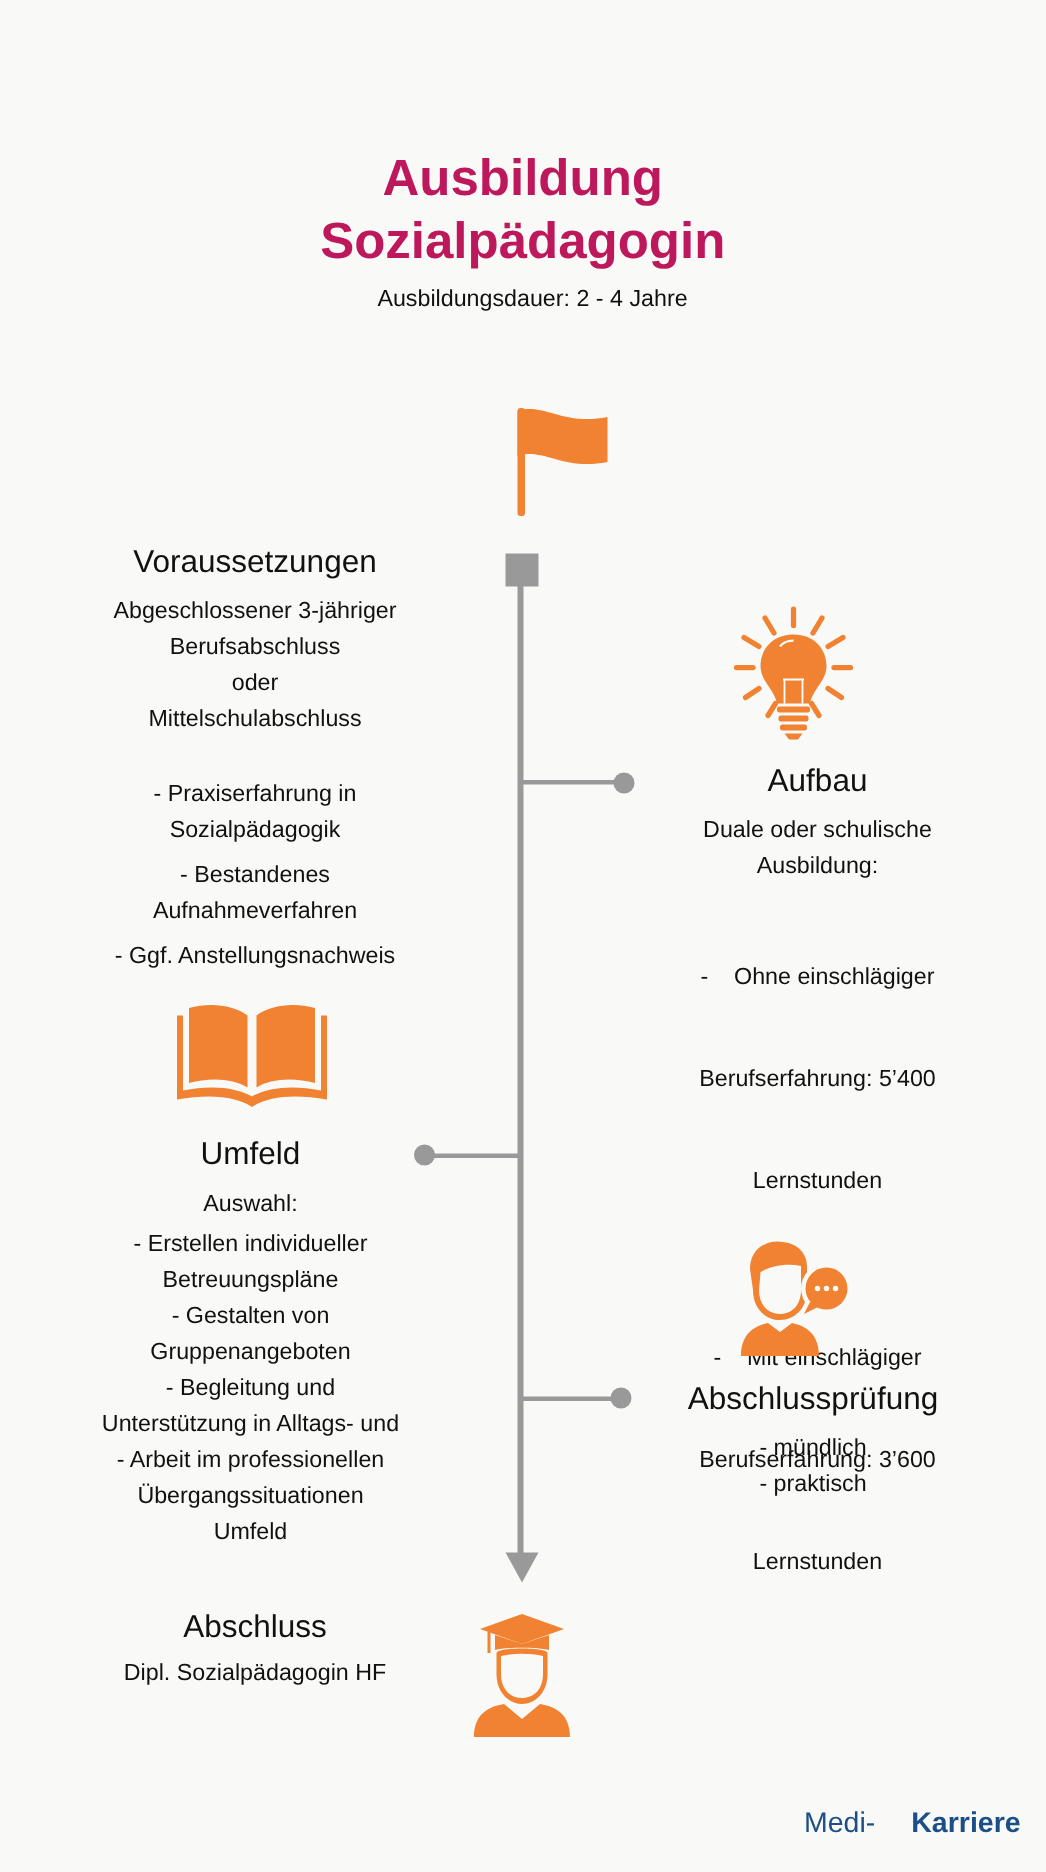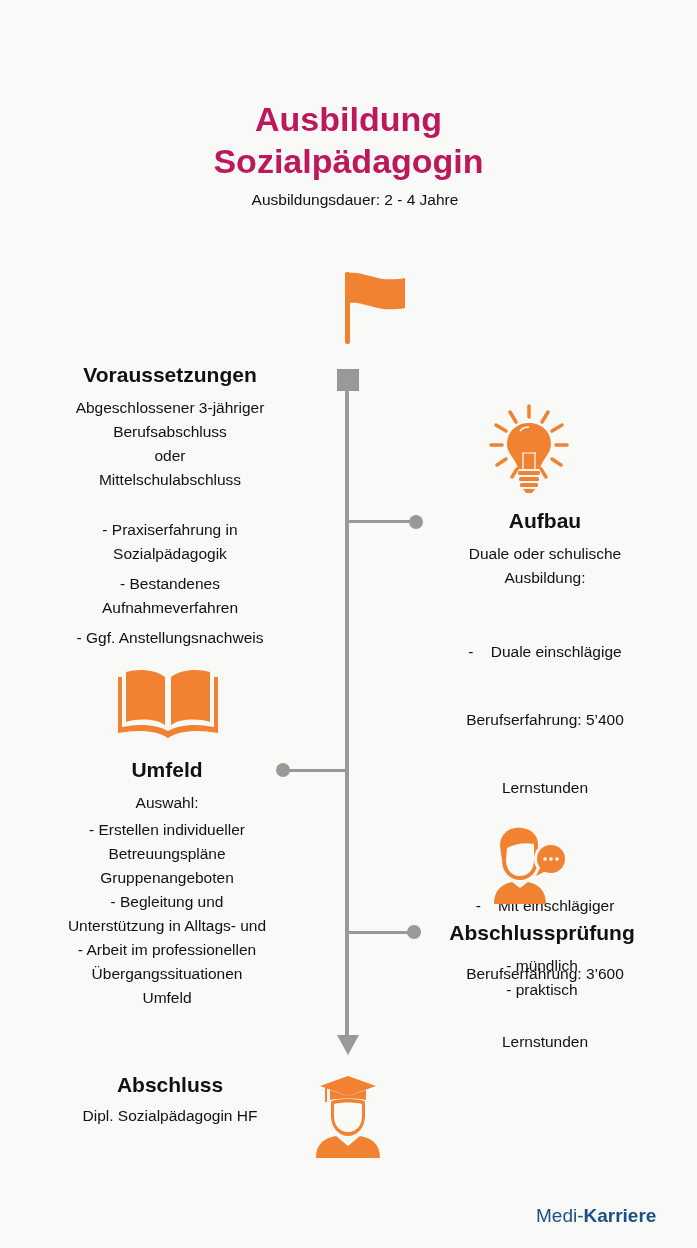--- a/index.html
+++ b/index.html
@@ -15,21 +15,21 @@
   .center { text-align: center; }
   .title {
     left: 0; width: 697px; top: 98px;
     font-size: 34px; font-weight: bold; line-height: 42px; color: #be185d;
   }
   .subtitle {
     left: 0; width: 710px; top: 190px;
     font-size: 15.5px; line-height: 20px;
   }
   .h {
-    font-size: 21px; font-weight: bold; line-height: 26px;
+    font-size: 21px; font-weight: normal; line-height: 26px;
   }
   .t {
     font-size: 15.5px; line-height: 20px;
   }
   .axis {
     left: 345px; top: 388px; width: 4px; height: 648px; background: #999;
   }
   .start-square {
     left: 337px; top: 369px; width: 22px; height: 22px; background: #999;
   }
@@ -37,21 +37,21 @@
     left: 337px; top: 1035px; width: 0; height: 0;
     border-left: 11px solid transparent;
     border-right: 11px solid transparent;
     border-top: 20px solid #999;
   }
   .branch { height: 3px; background: #999; }
   .dot { width: 14px; height: 14px; border-radius: 50%; background: #999; }
   .logo {
     left: 536px; top: 1205px; font-size: 19px; color: #1b4f86;
   }
-  .logo b { font-weight: bold; }
+  .logo b { font-weight: bold; margin-left: 24px; }
   p { margin: 4px; }
 </style>
 </head>
 <body>
 
 <div class="abs title center">
   <div>Ausbildung</div>
   <div>Sozialpädagogin</div>
 </div>
 <div class="abs subtitle center">Ausbildungsdauer: 2 - 4 Jahre</div>
@@ -122,21 +122,21 @@
   </svg>
 </div>
 
 <div class="abs center" style="left:425px; width:240px; top:508px;">
   <div class="h">Aufbau</div>
   <div class="t" style="margin-top:10px;">
     <p>Duale oder schulische</p>
     <p>Ausbildung:</p>
   </div>
   <div class="t" style="margin-top:10px; white-space:pre;">
-    <p>-    Duale einschlägige</p>
+    <p>-    Ohne einschlägiger</p>
     <p>Berufserfahrung: 5’400</p>
     <p>Lernstunden</p>
   </div>
   <div class="t" style="margin-top:10px; white-space:pre;">
     <p>-    Mit einschlägiger</p>
     <p>Berufserfahrung: 3’600</p>
     <p>Lernstunden</p>
   </div>
 </div>
 
@@ -147,20 +147,21 @@
     <path d="M94 5 C 80 1, 64 3, 55 10 L 55 58 C 64 52, 80 51, 94 55 Z" fill="#f08232"></path>
   </svg>
 </div>
 
 <div class="abs center" style="left:47px; width:240px; top:757px;">
   <div class="h">Umfeld</div>
   <div class="t" style="margin-top:10px;">Auswahl:</div>
   <div class="t" style="margin-top:7px;">
     <p>-  Erstellen individueller</p>
     <p>Betreuungspläne</p>
+    <p>- Gestalten von</p>
     <p>Gruppenangeboten</p>
     <p>- Begleitung und</p>
     <p>Unterstützung in Alltags- und</p>
     <p>- Arbeit im professionellen</p>
     <p>Übergangssituationen</p>
     <p>Umfeld</p>
   </div>
 </div>
 
 <div class="abs" style="left:494px; top:826px; width:76px; height:80px;">

